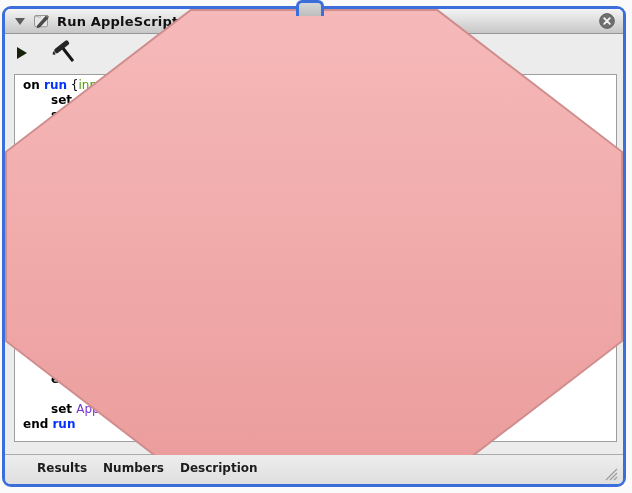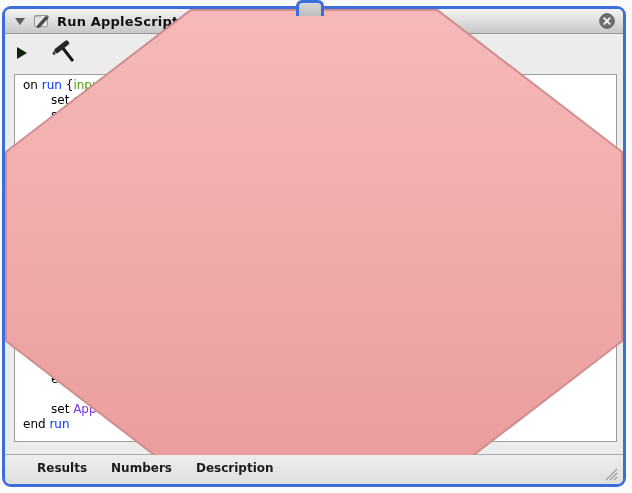--- a/index.html
+++ b/index.html
@@ -36,37 +36,37 @@
   .oct-outer{position:absolute;inset:0;background:#cf8d8d;
     clip-path:polygon(30% 0,70% 0,100% 30%,100% 70%,70% 100%,30% 100%,0 70%,0 30%);}
   .oct-inner{position:absolute;inset:2px;background:linear-gradient(#f6b9b9,#eb9c9c);
     clip-path:polygon(30% 0,70% 0,100% 30%,100% 70%,70% 100%,30% 100%,0 70%,0 30%);}
   .btn-compile{width:28px;height:28px;}
 
   .code-box{flex:0 0 360px;margin:7px 6px 0 9px;background:#fff;border:1px solid #9d9d9d;
     padding:3px 4px;overflow:hidden;font-size:12px;cursor:text;}
   .code-line{line-height:15px;white-space:pre;color:#000;}
   .code-line.tall{line-height:21px;}
-  .s-kw{font-weight:normal;color:var(--c-kw);}
-  .s-cmd{font-weight:normal;color:var(--c-cmd);}
+  .s-kw{font-weight:bold;color:var(--c-kw);}
+  .s-cmd{font-weight:bold;color:var(--c-cmd);}
   .s-cls{font-style:italic;color:var(--c-cls);}
   .s-var{color:var(--c-var);}
   .s-prop{color:var(--c-prop);}
   .s-pl{color:#000;}
   .s-str{color:#000;}
   .s-cmt{color:var(--c-cmt);}
 
   .handle-row{flex:0 0 9px;display:flex;justify-content:center;align-items:flex-end;}
   .dimple{width:9px;height:5px;border-radius:5px 5px 0 0;background:linear-gradient(#c9c9c9,#9a9a9a);
     border:1px solid #a5a5a5;border-bottom:none;cursor:row-resize;}
   .separator{height:1px;background:#ababab;margin:3px 0 0 0;}
 
   .footer{flex:1;background:linear-gradient(#ededed,#dfdfdf);border-radius:0 0 5px 5px;
     display:flex;align-items:center;padding:0 6px 4px 32px;position:relative;}
-  .footer-tabs{display:flex;gap:24px;}
+  .footer-tabs{display:flex;gap:16px;}
   .footer-tab{font-weight:bold;font-size:12px;color:#1c1c1c;cursor:pointer;}
   .resize-grip{position:absolute;right:5px;bottom:5px;width:13px;height:13px;cursor:nwse-resize;}
 </style>
 </head>
 <body>
 
 <div class="stage">
   <div class="bump"></div>
 
   <div class="window">

